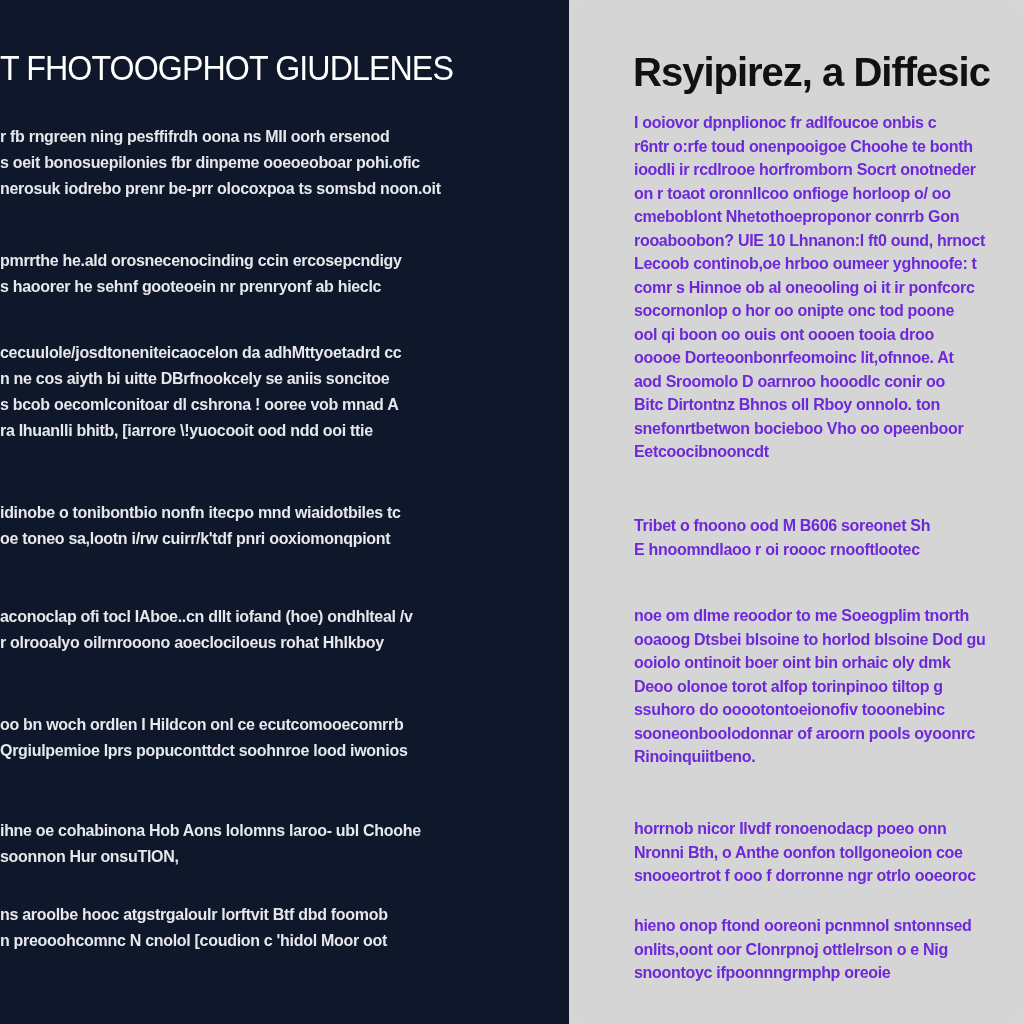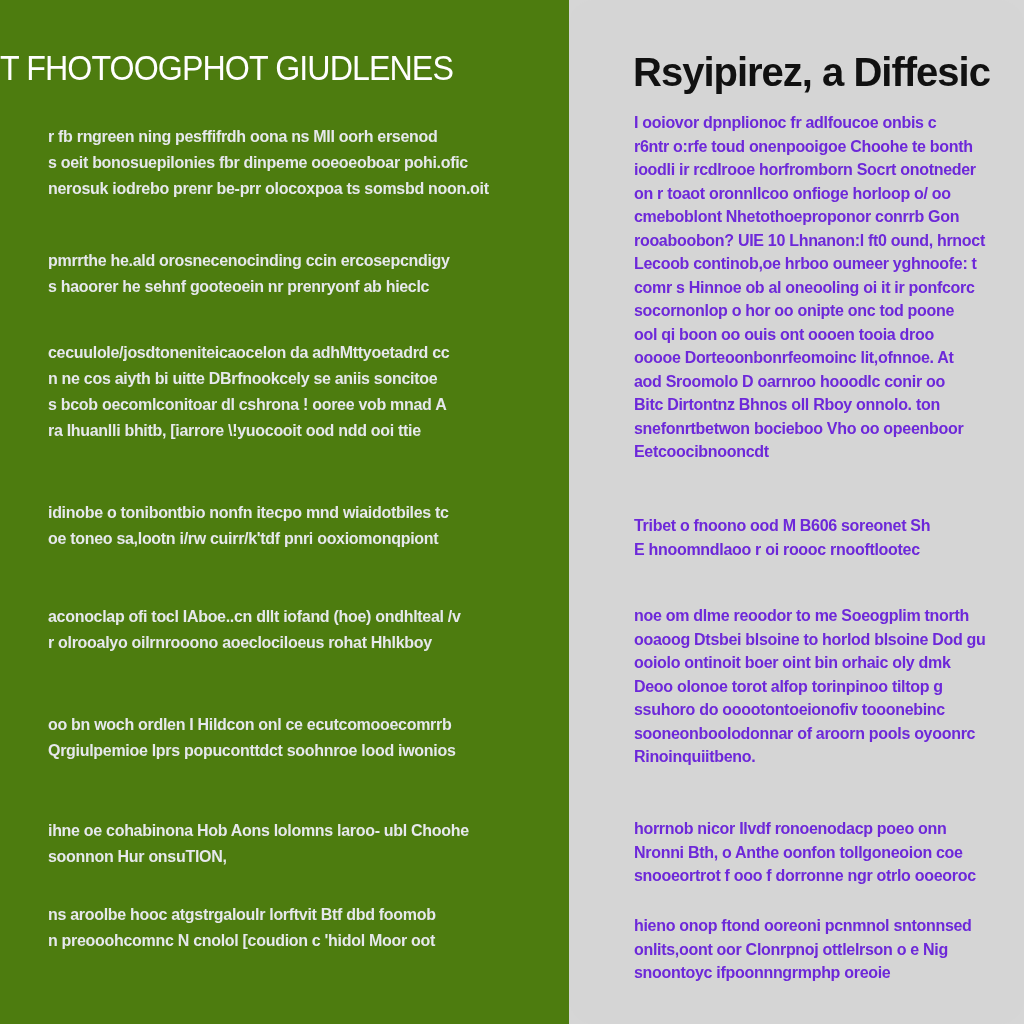--- a/index.html
+++ b/index.html
@@ -1,22 +1,22 @@
 <!DOCTYPE html>
 <html><head>
 <meta charset="utf-8">
 <style>
   html, body { margin:0; padding:0; }
   body { width:1024px; height:1024px; overflow:hidden; position:relative; background:#d6d6d6; }
-  .left { position:absolute; left:0; top:0; width:569px; height:1024px; background:#4d7c0f; color:#e9ebee; }
+  .left { position:absolute; left:0; top:0; width:569px; height:1024px; background:#0f172a; color:#e9ebee; }
   .right { position:absolute; left:569px; top:0; width:455px; height:1024px; background:#d5d5d5; color:#141414;border-radius:25px; }
   .left h1 { position:absolute; left:0; top:48px; margin:0; font-family:"Liberation Sans", sans-serif; font-weight:400; font-size:35px; letter-spacing:-1px; white-space:nowrap; color:#ffffff; transform:scaleX(0.92); transform-origin:left; }
   .right h1 { position:absolute; left:64px; top:50px; margin:0; font-family:"Liberation Sans", sans-serif; font-weight:700; font-size:40px; letter-spacing:-1px; white-space:nowrap; color:#111; }
   .para { position:absolute; font-family:"Liberation Sans", sans-serif; font-weight:700; white-space:nowrap; overflow:hidden; }
-  .left .para { left:0; width:510px; font-size:16px; line-height:26px; color:#e6e8ec; letter-spacing:-0.3px;padding-left:48px; }
+  .left .para { left:0; width:510px; font-size:16px; line-height:26px; color:#e6e8ec; letter-spacing:-0.3px; }
   .right .para { left:65px; width:390px; font-size:16px; line-height:23.5px; color:#6d28d9; letter-spacing:-0.3px; }
   .line { display:block; }
 </style>
 </head>
 <body>
 
 <div class="left">
   <h1>T FHOTOOGPHOT GIUDLENES</h1>
   <div class="para" style="top:124px">
     <span class="line">r fb rngreen ning pesffifrdh oona ns MII oorh ersenod</span>

